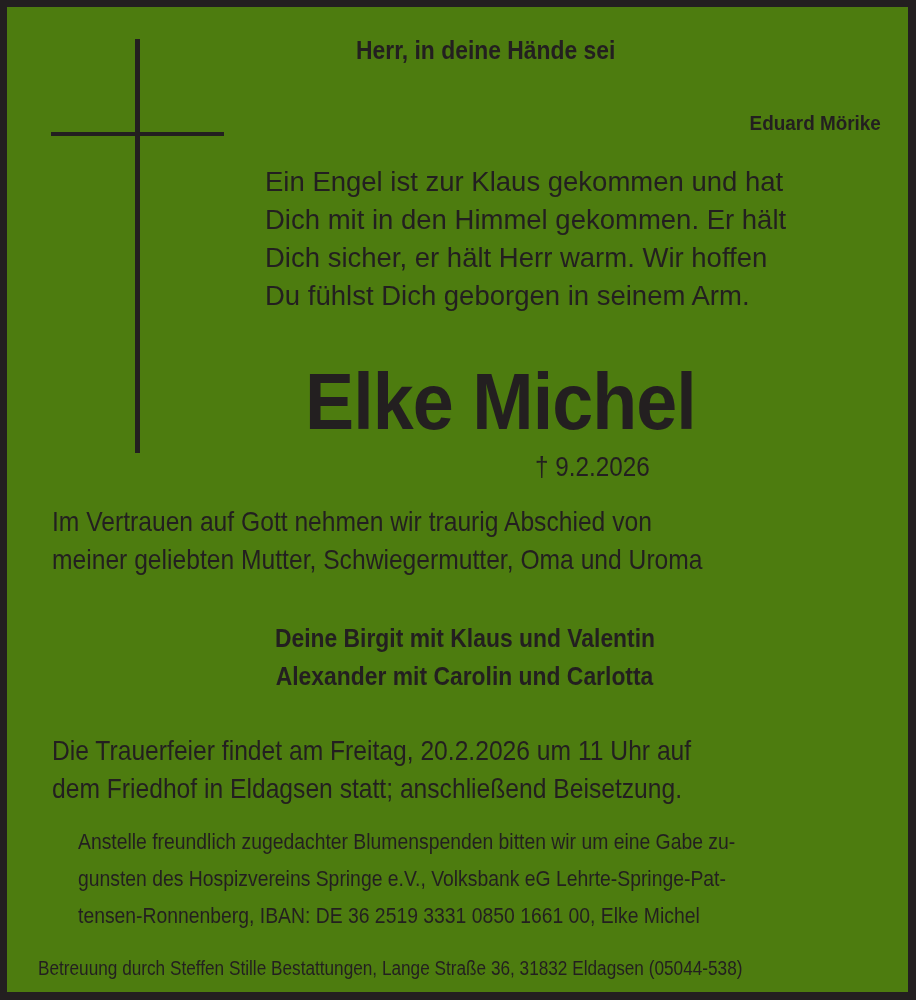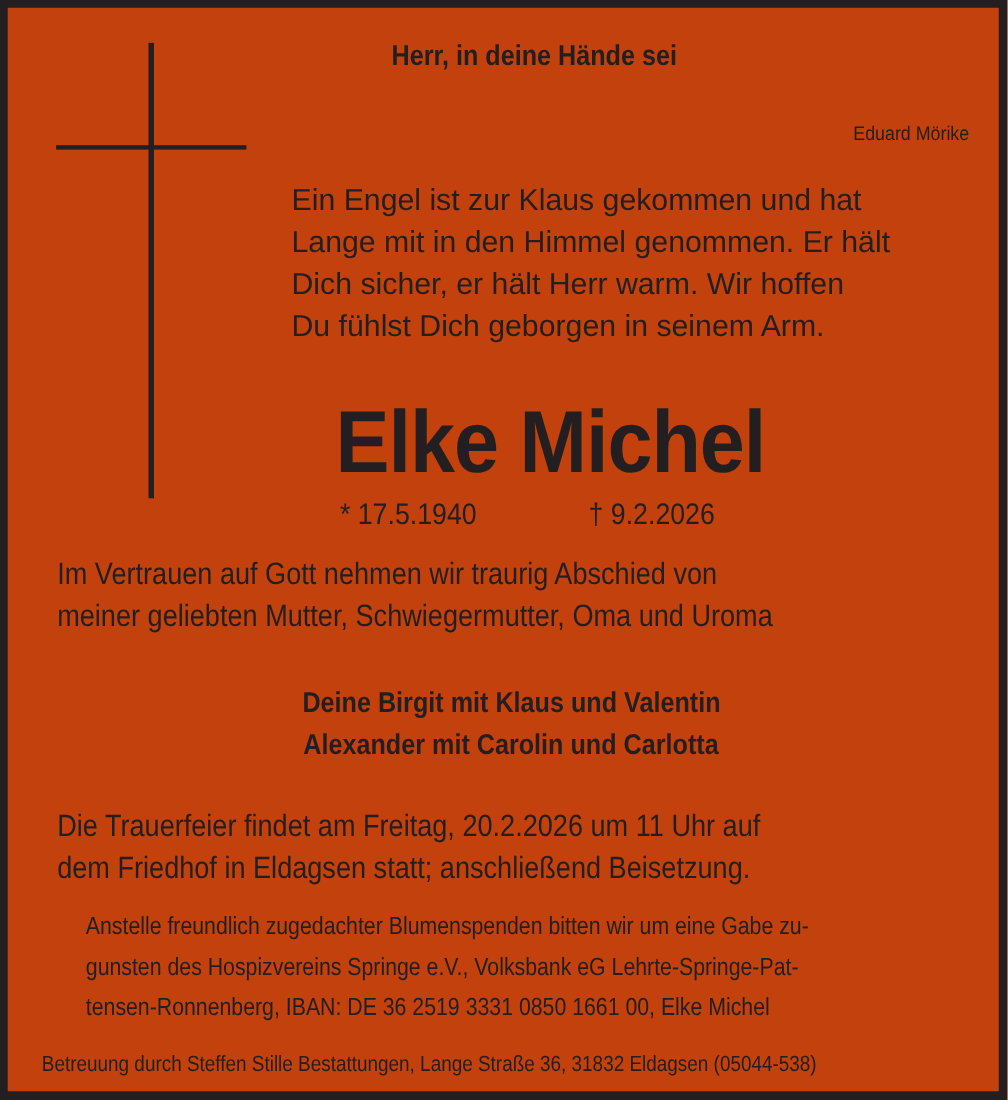--- a/index.html
+++ b/index.html
@@ -17,21 +17,21 @@
     }
     .frame {
       position: absolute;
       left: 0; top: 0;
       width: 916px; height: 1000px;
       box-sizing: border-box;
       border-left: 7px solid #231f20;
       border-top: 7px solid #231f20;
       border-right: 8px solid #231f20;
       border-bottom: 8px solid #231f20;
-      background: #c2410c;
+      background: #4d7c0f;
     }
     .cross-v {
       position: absolute;
       left: 128px; top: 32px;
       width: 5px; height: 414px;
       background: #231f20;
     }
     .cross-h {
       position: absolute;
       left: 44px; top: 125px;
@@ -43,23 +43,24 @@
       display: inline-block;
       transform-origin: left top;
     }
     .quote-line {
       font-weight: bold;
       font-size: 26px;
       line-height: 34px;
       left: 349px;
     }
     .quote-author {
-      font-size: 18px;
+      font-size: 21px;
       right: 27px;
       top: 104px;
+      font-weight: bold;
     }
     .poem {
       left: 258px;
       top: 156px;
       font-size: 27.5px;
       line-height: 38px;
     }
     .name {
       left: 0; width: 916px;
       text-align: center;
@@ -111,32 +112,29 @@
 
   <div class="abs quote-line" style="top:26px;">
     <span class="cond" style="transform:scaleX(0.88);">Herr, in deine Hände sei</span>
   </div>
   <div class="abs quote-author">
     <span class="cond" style="transform:scaleX(0.9); transform-origin:right top;">Eduard Mörike</span>
   </div>
 
   <div class="abs poem">
     <div>Ein Engel ist zur Klaus gekommen und hat</div>
-    <div>Lange mit in den Himmel genommen. Er hält</div>
+    <div>Dich mit in den Himmel gekommen. Er hält</div>
     <div>Dich sicher, er hält Herr warm. Wir hoffen</div>
     <div>Du fühlst Dich geborgen in seinem Arm.</div>
   </div>
 
   <div class="abs name">
     <span class="cond" style="transform:scaleX(0.92); transform-origin:center top;">Elke Michel</span>
   </div>
 
-  <div class="abs dates" style="left:302px;">
-    <span class="cond" style="transform:scaleX(0.9);">* 17.5.1940</span>
-  </div>
   <div class="abs dates" style="left:528px;">
     <span class="cond" style="transform:scaleX(0.9);">† 9.2.2026</span>
   </div>
 
   <div class="abs para" style="top:496px;">
     <div><span class="cond" style="transform:scaleX(0.88);">Im Vertrauen auf Gott nehmen wir traurig Abschied von</span></div>
     <div><span class="cond" style="transform:scaleX(0.88);">meiner geliebten Mutter, Schwiegermutter, Oma und Uroma</span></div>
   </div>
 
   <div class="abs family" style="top:612px;">

